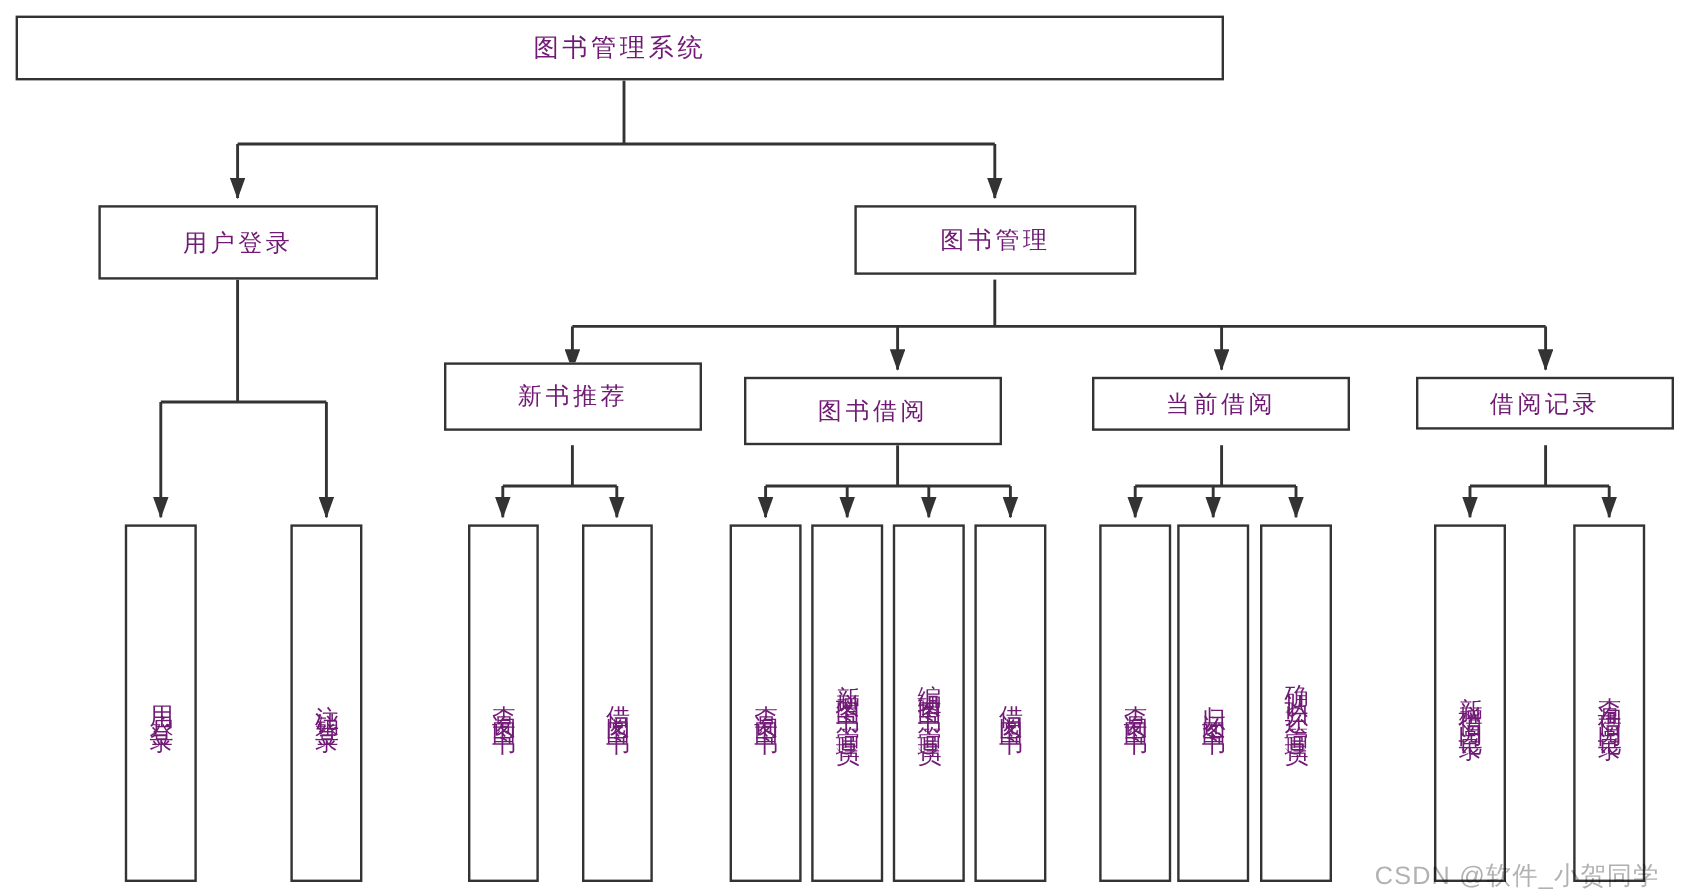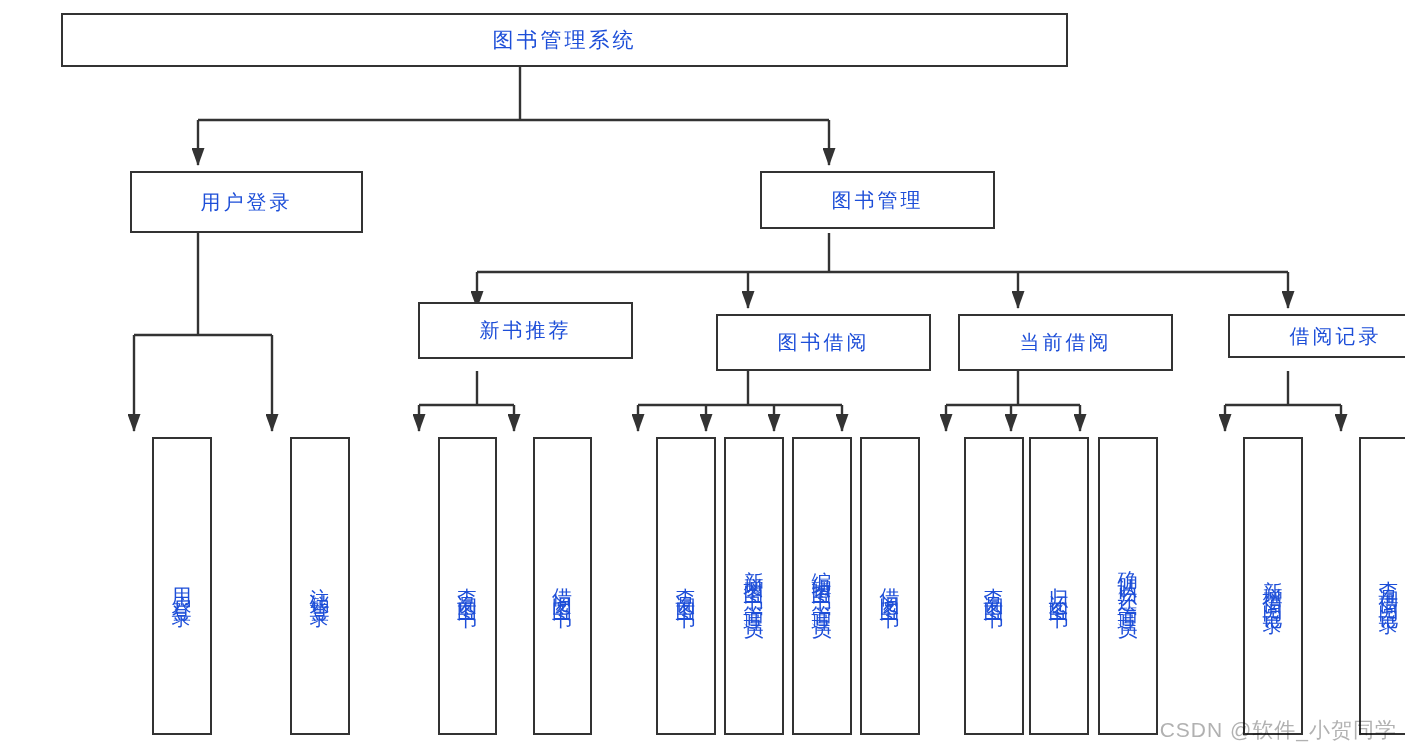--- a/index.html
+++ b/index.html
@@ -24,43 +24,42 @@
   .wire {
     stroke: #333333;
     stroke-width: 2.4;
     fill: none;
   }
   .node {
     position: absolute;
     box-sizing: border-box;
     background: #ffffff;
     border: 2.5px solid #333333;
-    color: #1d4ed8;
+    color: #701a75;
     display: flex;
     align-items: center;
     justify-content: center;
     z-index: 2;
-    margin-left: 48px;
   }
   .h-label {
     font-size: 20px;
     letter-spacing: 3px;
     white-space: nowrap;
   }
   .node-root .h-label { font-size: 21px; }
   .v-label {
     writing-mode: vertical-rl;
     text-orientation: mixed;
     font-size: 20px;
     letter-spacing: 7px;
     line-height: 1;
   }
   .watermark {
     position: absolute;
-    right: 8px;
+    right: 22px;
     bottom: 3px;
     font-size: 21px;
     color: rgba(168,168,168,0.9);
     letter-spacing: 1px;
     z-index: 5;
     mix-blend-mode: multiply;
     white-space: nowrap;
   }
 </style>
 </head>
@@ -137,24 +136,24 @@
   <div class="node" style="left:82px; top:171px; width:233px; height:62px;">
     <span class="h-label">用户登录</span>
   </div>
   <div class="node" style="left:712px; top:171px; width:235px; height:58px;">
     <span class="h-label">图书管理</span>
   </div>
 
   <div class="node" style="left:370px; top:302px; width:215px; height:57px;">
     <span class="h-label">新书推荐</span>
   </div>
-  <div class="node" style="left:668px; top:314px; width:215px; height:57px;">
+  <div class="node" style="left:620px; top:314px; width:215px; height:57px;">
     <span class="h-label">图书借阅</span>
   </div>
-  <div class="node" style="left:910px; top:314px; width:215px; height:57px;">
+  <div class="node" style="left:910px; top:314px; width:215px; height:45px;">
     <span class="h-label">当前借阅</span>
   </div>
   <div class="node" style="left:1180px; top:314px; width:215px; height:44px;">
     <span class="h-label">借阅记录</span>
   </div>
 
   <div class="node" style="left:104px; top:437px; width:60px; height:298px;">
     <span class="v-label">用户登录</span>
   </div>
   <div class="node" style="left:242px; top:437px; width:60px; height:298px;">

